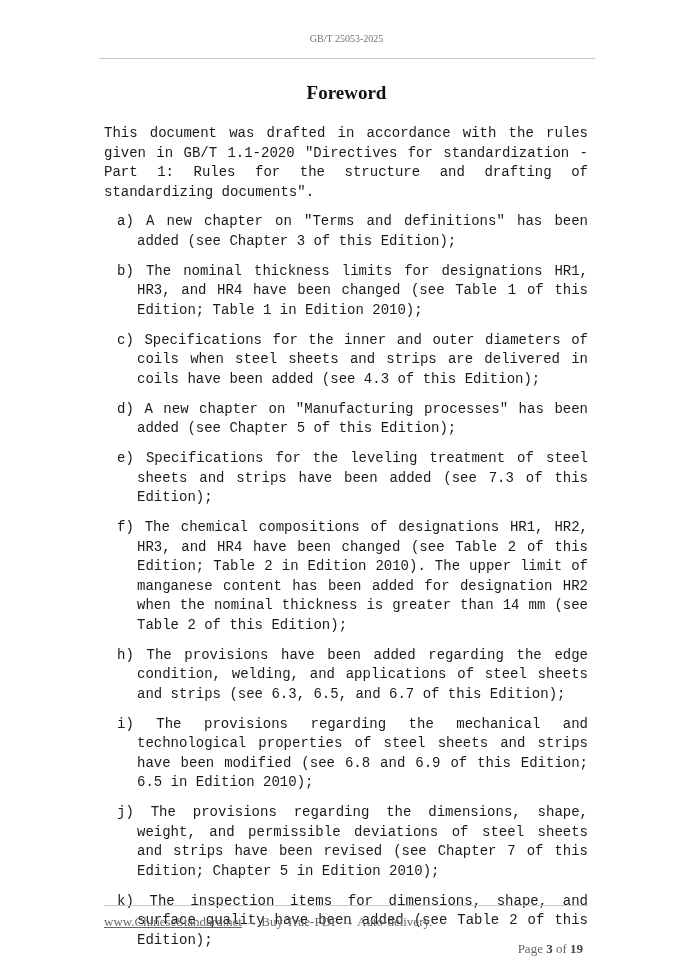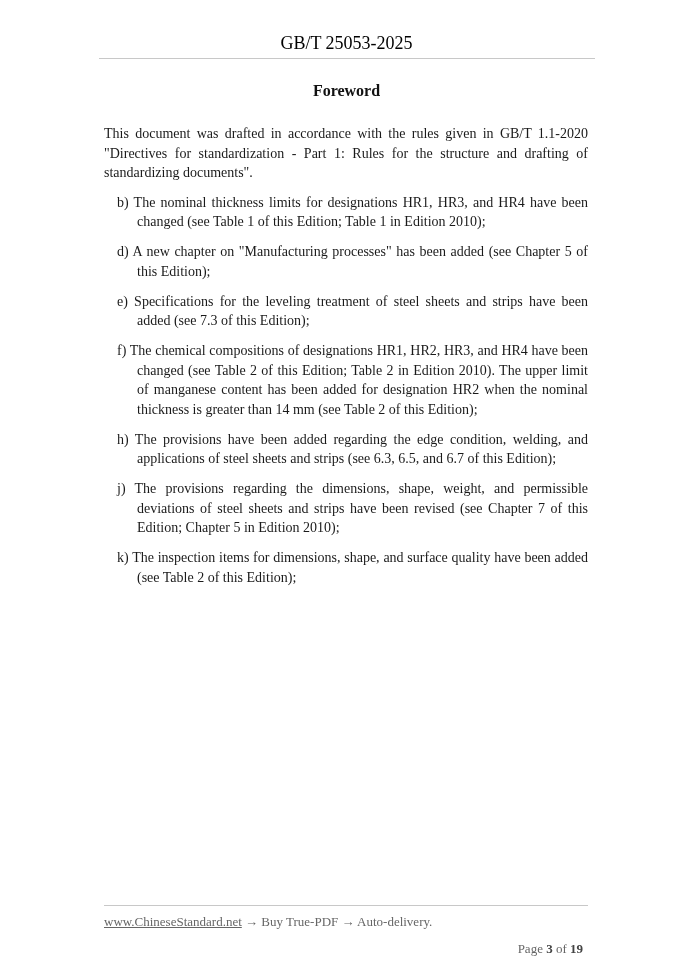--- a/index.html
+++ b/index.html
@@ -1,24 +1,24 @@
 <!DOCTYPE html>
 <html><head>
   <meta charset="utf-8">
   <style>
     html, body { margin: 0; padding: 0; background: #ffffff; }
     body { width: 693px; height: 980px; position: relative; overflow: hidden;
       font-family: "Liberation Serif", "DejaVu Serif", serif; color: #1a1a1a; }
     .header { position: absolute; top: 33px; left: 0; width: 693px; text-align: center;
-      font-size: 18px; color: #000000; }
+      font-size: 10px; color: #737373; }
     .header-rule { position: absolute; top: 58px; left: 99px; width: 496px; height: 1px; background: #c8c8c8; }
     .title { position: absolute; top: 82px; left: 0; width: 693px; text-align: center;
-      font-size: 16px; font-weight: bold; color: #111; }
+      font-size: 19px; font-weight: bold; color: #111; }
     .content { position: absolute; top: 124px; left: 104px; width: 484px;
-      font-size: 14px; line-height: 19.5px; text-align: justify; }
+      font-size: 14px; line-height: 19.5px; text-align: justify; font-family: Liberation Mono, monospace; }
     .para { margin: 0 0 10px 0; }
     .list { margin: 0; padding: 0; list-style: none; margin-left: 13px; }
     .list-item { margin: 0 0 10.5px 0; padding-left: 20px; text-indent: -20px; text-align: justify; }
     .footer-rule { position: absolute; top: 905px; left: 104px; width: 484px; height: 1px; background: #c8c8c8; }
     .footer { position: absolute; top: 914px; left: 104px; width: 484px; font-size: 13px; color: #666; }
     .footer-left { position: absolute; left: 0; top: 0; white-space: nowrap; }
     .footer-link { color: #666; text-decoration: underline; }
     .footer-right { position: absolute; right: 5px; top: 0; white-space: nowrap; margin-top: 27px; }
     .bold { font-weight: bold; color: #444; }
   </style>
@@ -26,25 +26,28 @@
 <body>
 
 <div class="header">GB/T 25053-2025</div>
 <div class="header-rule"></div>
 
 <div class="title">Foreword</div>
 
 <div class="content">
   <p class="para">This document was drafted in accordance with the rules given in GB/T 1.1-2020 "Directives for standardization - Part 1: Rules for the structure and drafting of standardizing documents".</p>
   <ul class="list">
+    <li class="list-item"><span>a)</span> <span>A new chapter on "Terms and definitions" has been added (see Chapter 3 of this Edition);</span></li>
     <li class="list-item"><span>b)</span> <span>The nominal thickness limits for designations HR1, HR3, and HR4 have been changed (see Table 1 of this Edition; Table 1 in Edition 2010);</span></li>
+    <li class="list-item"><span>c)</span> <span>Specifications for the inner and outer diameters of coils when steel sheets and strips are delivered in coils have been added (see 4.3 of this Edition);</span></li>
     <li class="list-item"><span>d)</span> <span>A new chapter on "Manufacturing processes" has been added (see Chapter 5 of this Edition);</span></li>
     <li class="list-item"><span>e)</span> <span>Specifications for the leveling treatment of steel sheets and strips have been added (see 7.3 of this Edition);</span></li>
     <li class="list-item"><span>f)</span> <span>The chemical compositions of designations HR1, HR2, HR3, and HR4 have been changed (see Table 2 of this Edition; Table 2 in Edition 2010). The upper limit of manganese content has been added for designation HR2 when the nominal thickness is greater than 14 mm (see Table 2 of this Edition);</span></li>
     <li class="list-item"><span>h)</span> <span>The provisions have been added regarding the edge condition, welding, and applications of steel sheets and strips (see 6.3, 6.5, and 6.7 of this Edition);</span></li>
+    <li class="list-item"><span>i)</span> <span>The provisions regarding the mechanical and technological properties of steel sheets and strips have been modified (see 6.8 and 6.9 of this Edition; 6.5 in Edition 2010);</span></li>
     <li class="list-item"><span>j)</span> <span>The provisions regarding the dimensions, shape, weight, and permissible deviations of steel sheets and strips have been revised (see Chapter 7 of this Edition; Chapter 5 in Edition 2010);</span></li>
     <li class="list-item"><span>k)</span> <span>The inspection items for dimensions, shape, and surface quality have been added (see Table 2 of this Edition);</span></li>
   </ul>
 </div>
 
 <div class="footer-rule"></div>
 <div class="footer">
   <div class="footer-left">
     <a class="footer-link">www.ChineseStandard.net</a>
     <span>→</span>

